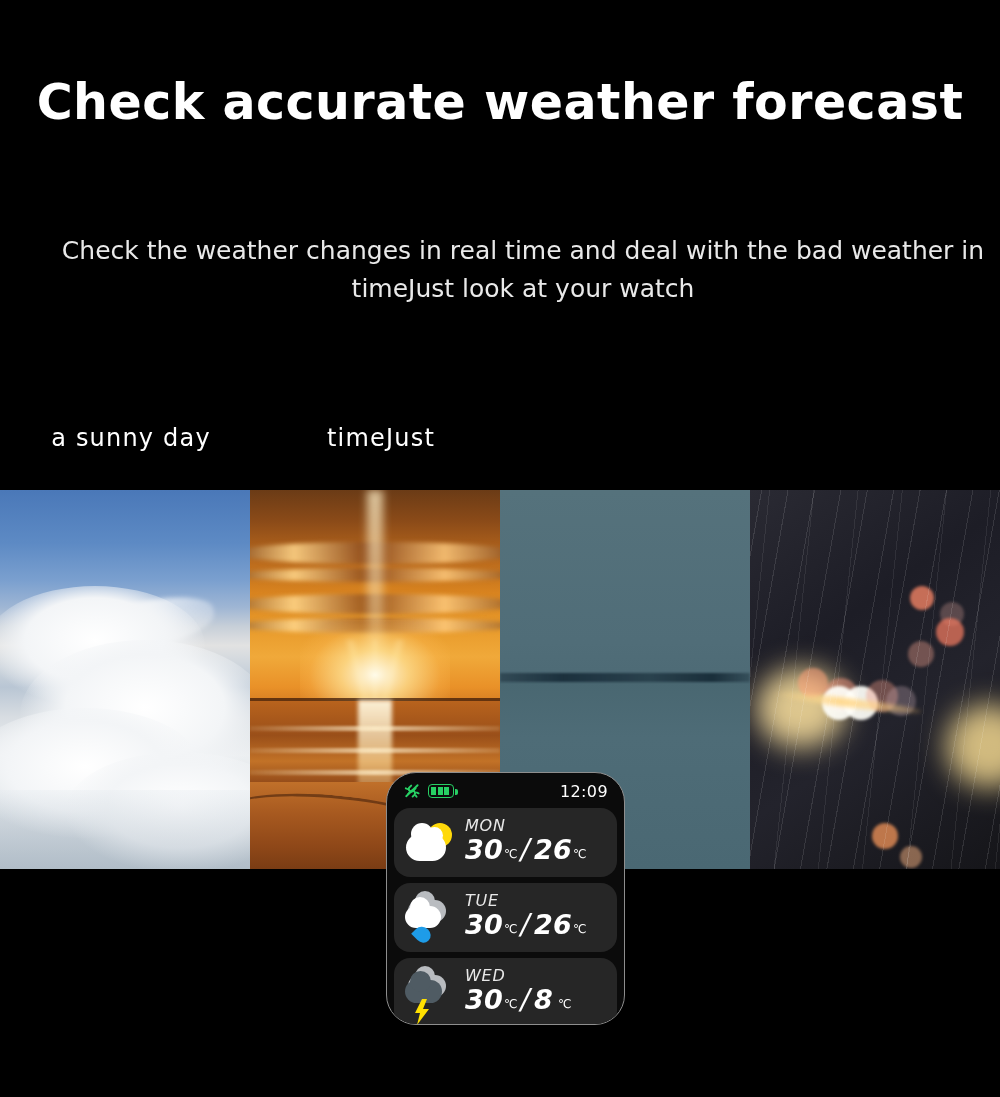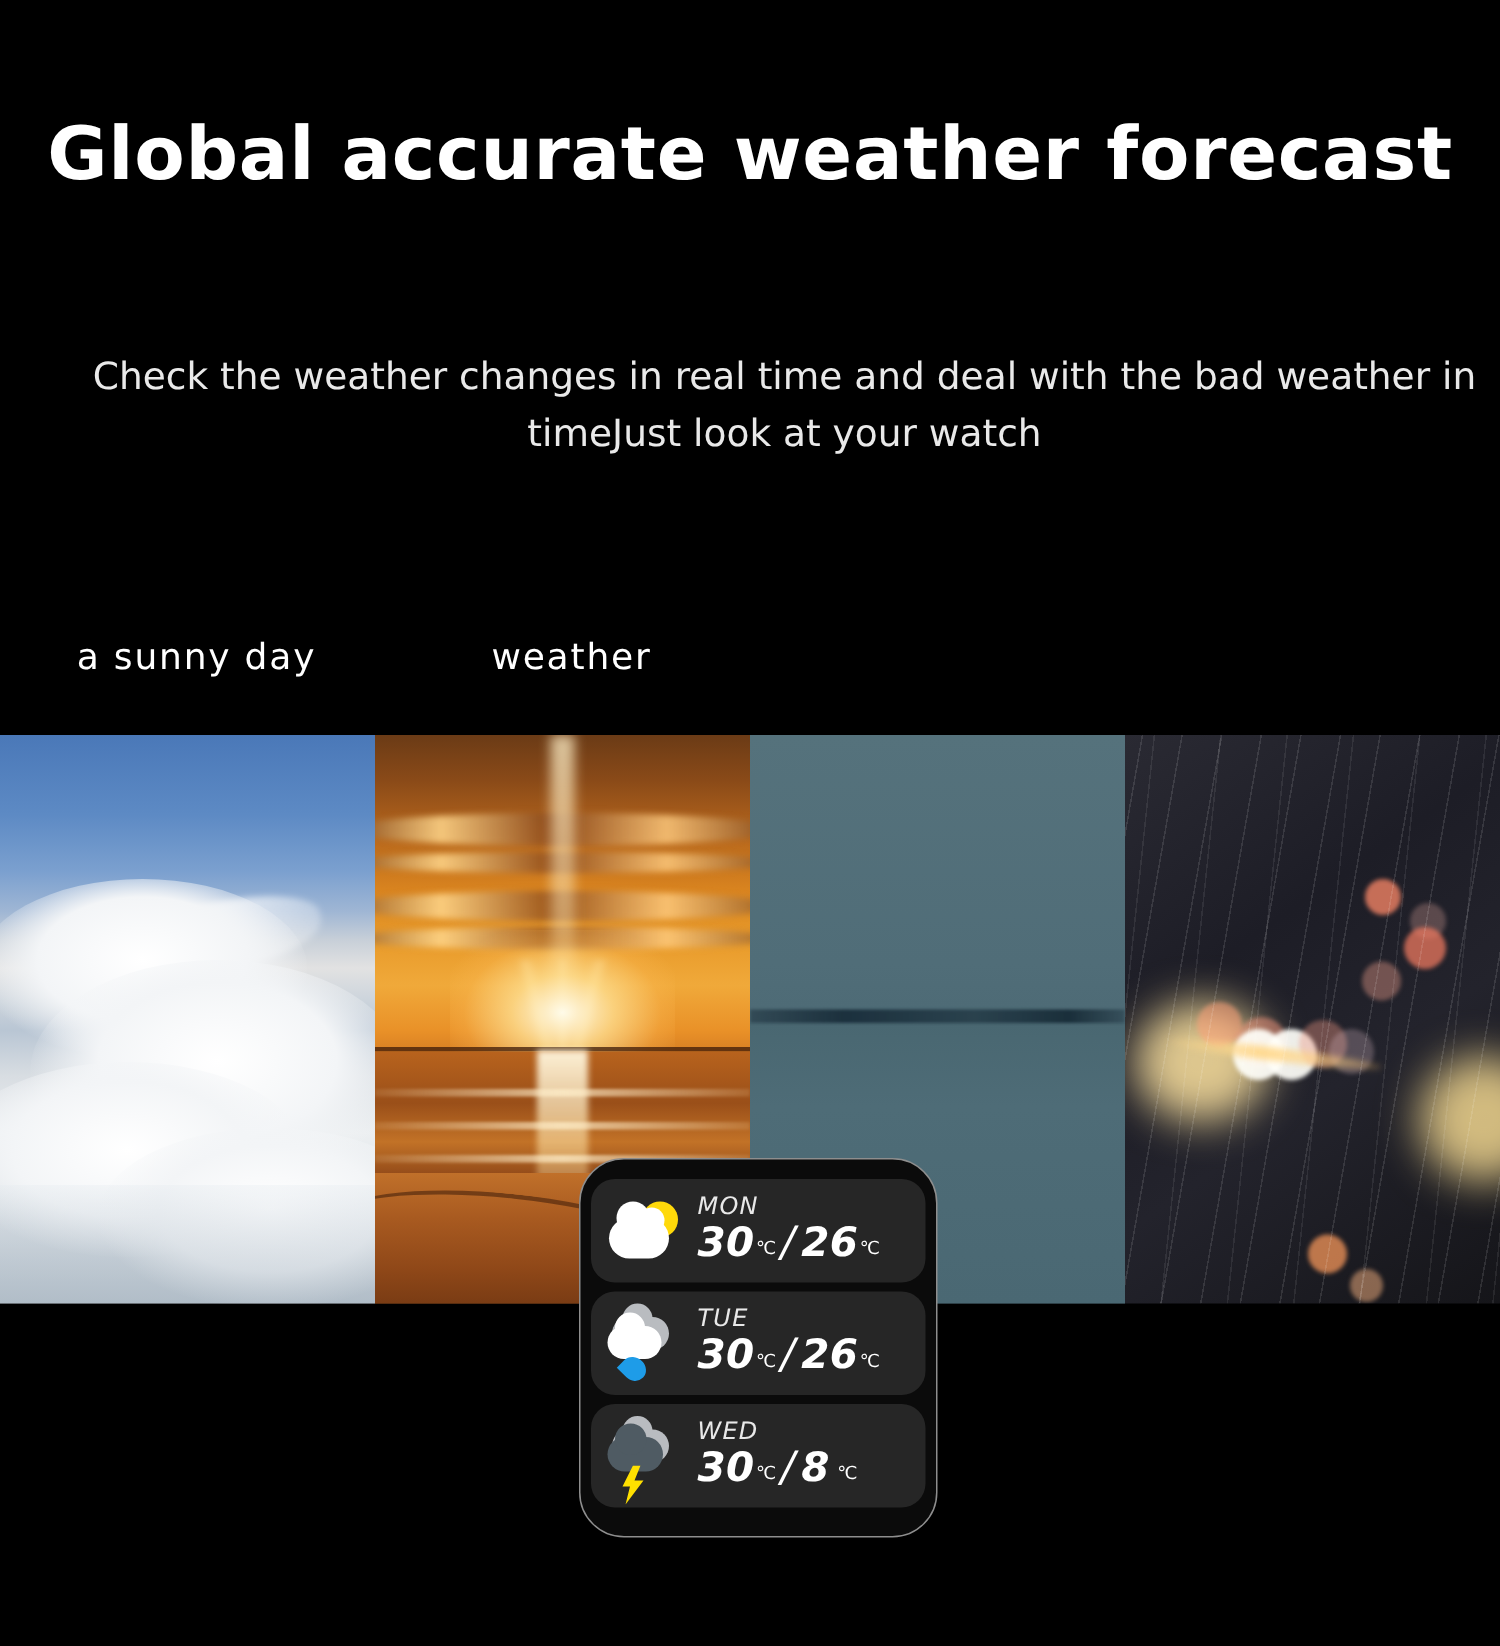--- a/index.html
+++ b/index.html
@@ -332,26 +332,26 @@
     position:absolute; left:10px; bottom:-1px;
     width:0; height:0;
   }
   .ic-bolt svg { position:absolute; left:0; top:-22px; }
 </style>
 </head>
 <body>
 
 <div class="page">
 
-  <h1 class="headline">Global accurate weather forecast</h1>
+  <h1 class="headline">Check accurate weather forecast</h1>
   <p class="subhead">Check the weather changes in real time and deal with the bad weather in timeJust look at your watch</p>
 
   <div class="labels">
     <div class="label-cell">a sunny day</div>
-    <div class="label-cell">weather</div>
+    <div class="label-cell">timeJust</div>
   </div>
 
   <div class="strip">
 
     <div class="panel p-sunny">
       <div class="wisp"></div>
       <div class="cloudmass c1"></div>
       <div class="cloudmass c2"></div>
       <div class="cloudmass c3"></div>
       <div class="cloudmass c4"></div>
@@ -398,20 +398,42 @@
       <div class="bokeh" style="left:150px; top:356px; width:22px; height:22px; background:rgba(250,180,130,.5);"></div>
       <div class="beamline"></div>
       <div class="streaks"></div>
       <div class="streaks2"></div>
     </div>
 
   </div>
 
   <div class="watch">
 
+    <div class="watch-status">
+      <div class="st-left">
+        <span class="disc-icon">
+          <svg width="18" height="16" viewBox="0 0 18 16">
+            <g stroke="#27d164" stroke-width="1.9" stroke-linecap="round" fill="none">
+              <path d="M5.2 10.8 L8.0 8.0 a2.6 2.6 0 0 1 3.6 3.6 L9.6 13.6"></path>
+              <path d="M12.6 5.4 L9.8 8.2 a2.6 2.6 0 0 1 -3.6 -3.6 L8.2 2.6"></path>
+              <path d="M3.2 13.2 L14.6 2.2"></path>
+              <path d="M13.9 9.6 L15.6 10.3"></path>
+              <path d="M12.6 12.4 L13.6 13.8"></path>
+              <path d="M4.4 6.0 L2.8 5.3"></path>
+            </g>
+          </svg>
+        </span>
+        <span class="batt">
+          <i></i>
+            <i></i>
+            <i></i>
+        </span>
+      </div>
+      <span class="st-time">12:09</span>
+    </div>
 
     <div class="wrow">
       <span class="wicon">
         <span class="ic-sun"></span>
         <span class="ic-cloud"></span>
       </span>
       <span class="wtext">
         <span class="wday">MON</span>
         <span class="wtemp">
           <span>30</span>

